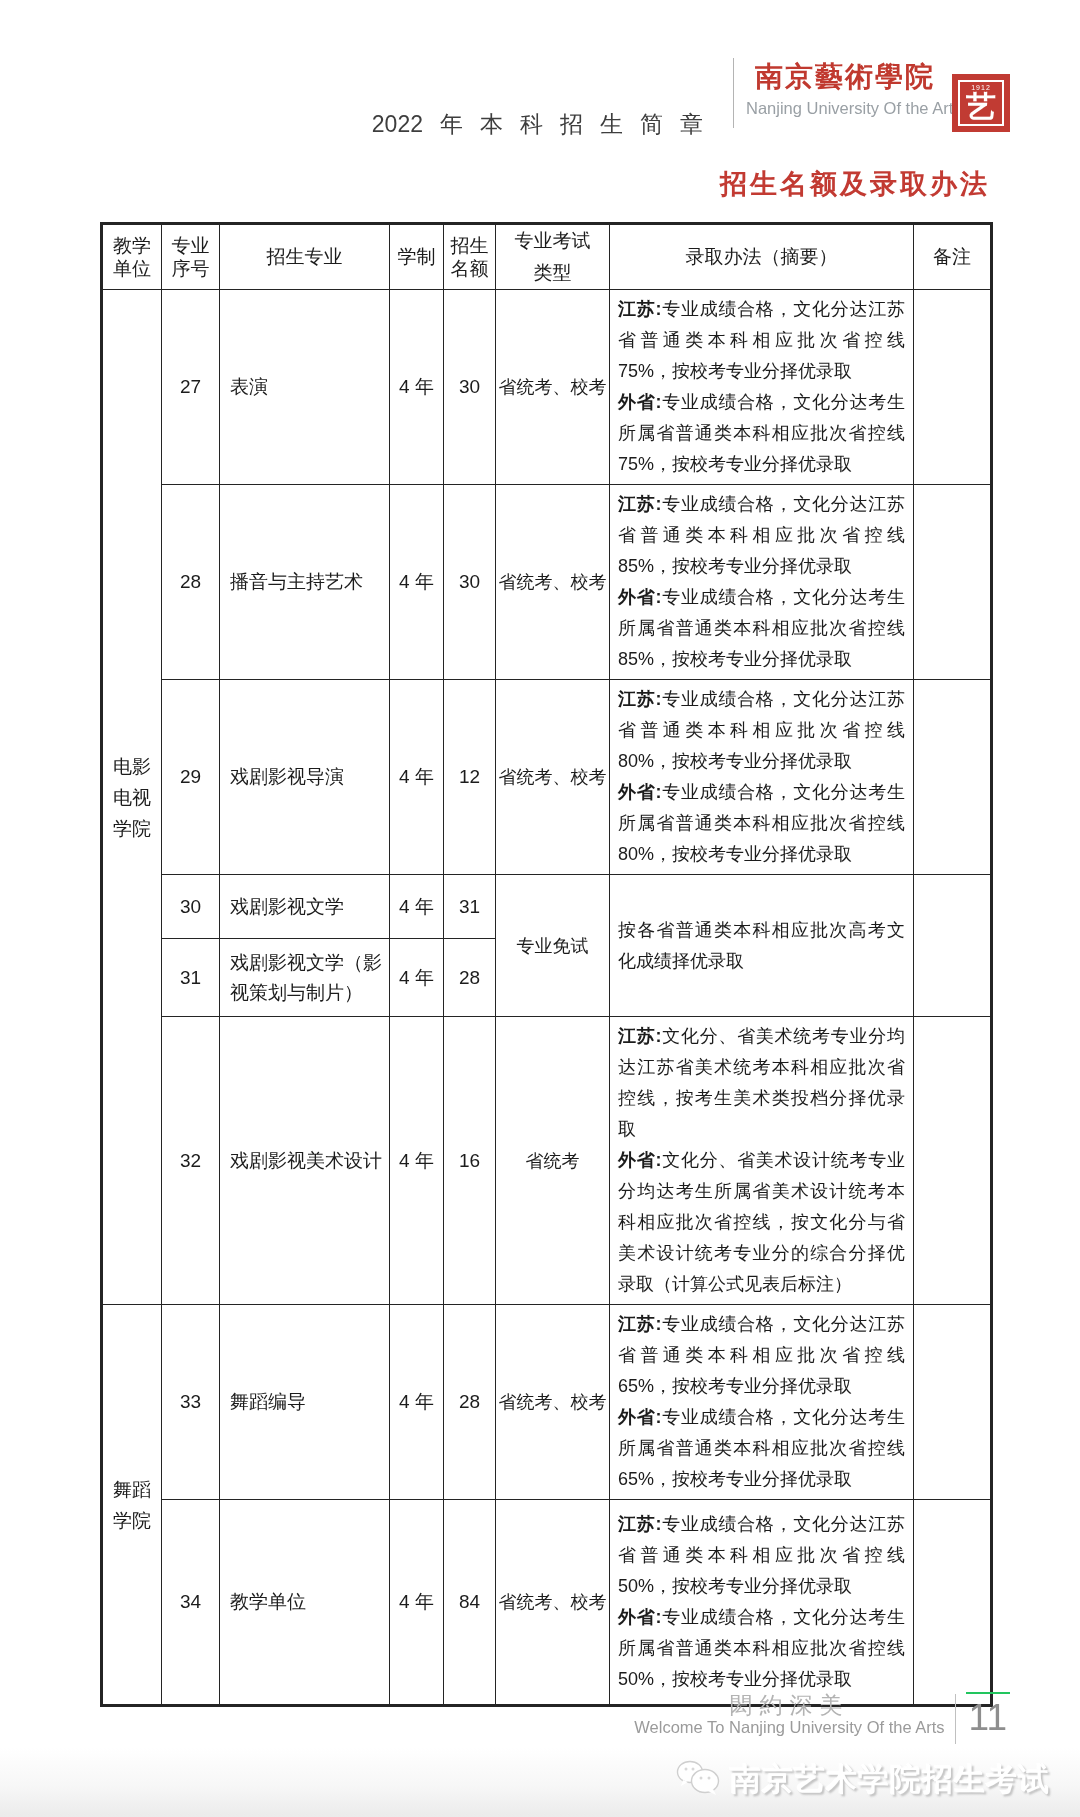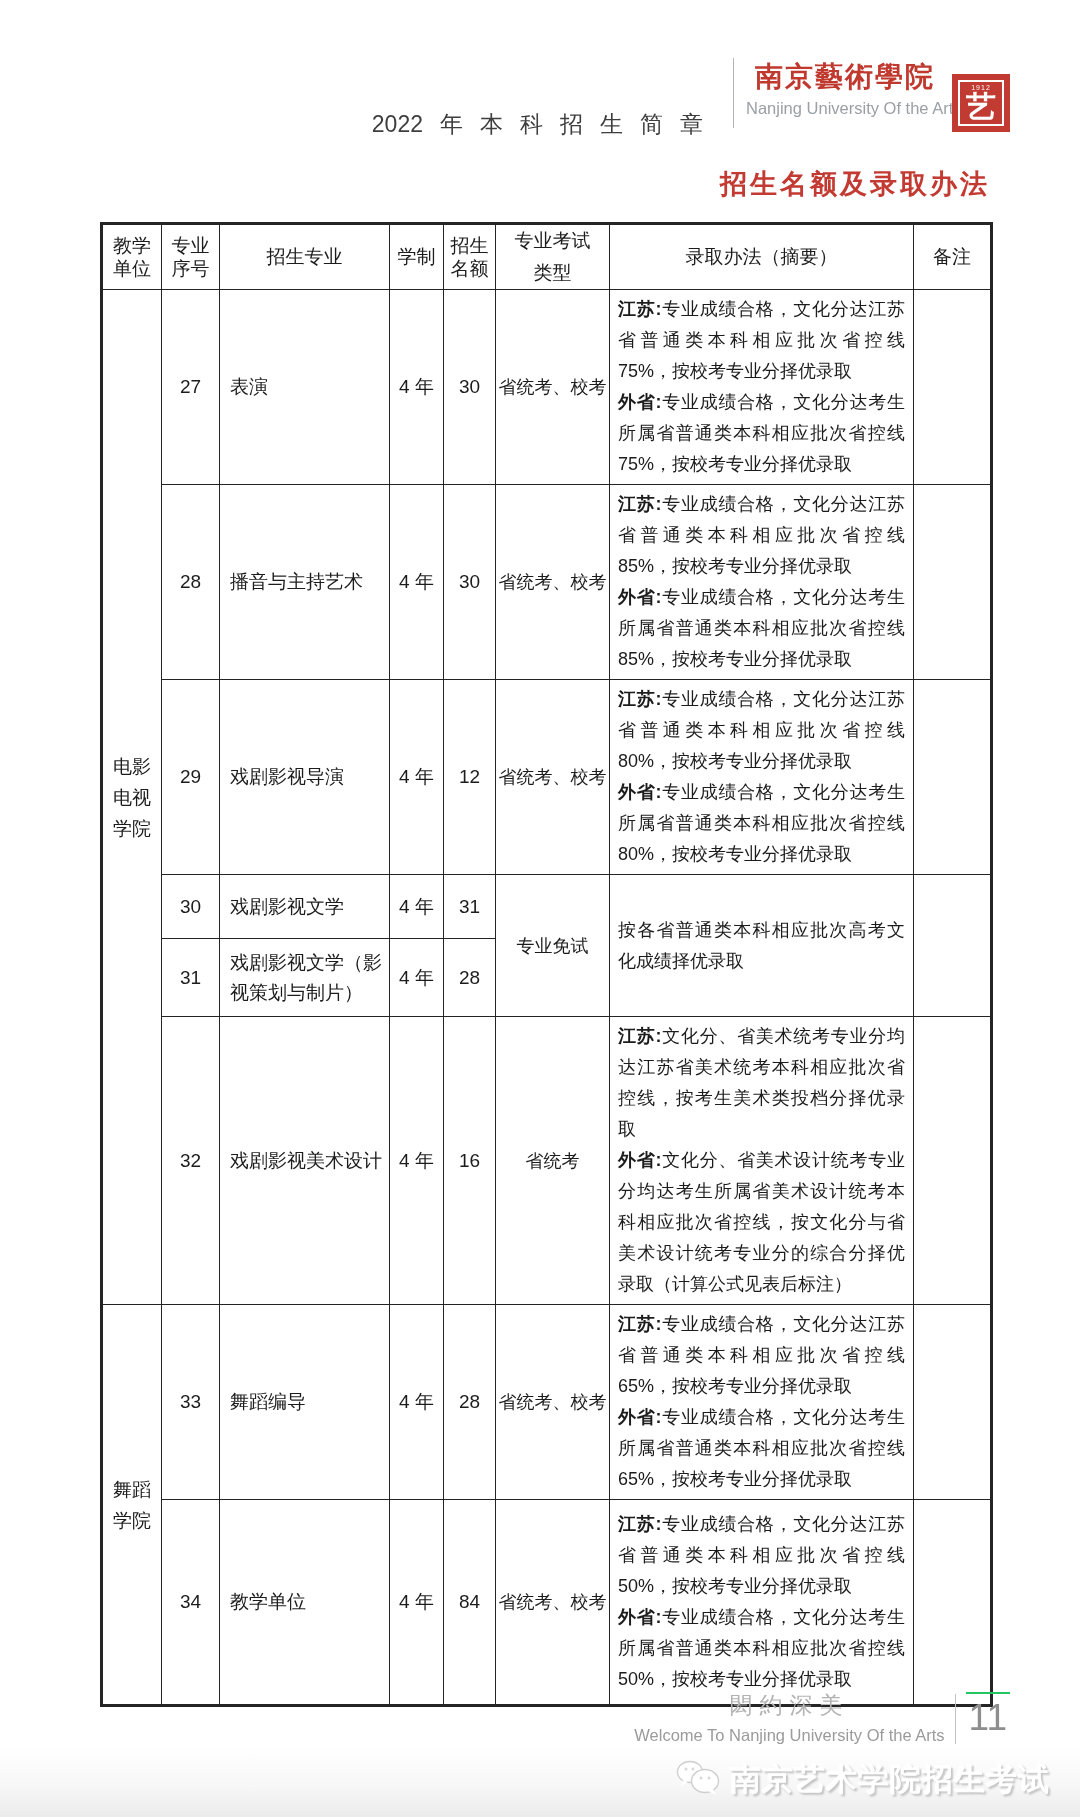--- a/index.html
+++ b/index.html
@@ -38,21 +38,21 @@
   td.major{text-align:left;padding:2px 4px 2px 10px;line-height:30px;}
   td.exam{font-size:18px;padding:0 1px;}
   td.policy{text-align:justify;padding:4px 8px;font-size:18px;line-height:31px;}
   td.policy p{margin:0;}
   td.policy b{}
   
   .footer-right{position:absolute;top:1692px;right:70px;display:flex;align-items:flex-start;gap:10px;}
   .fr-texts{text-align:center;}
   .motto{font-family:"DejaVu Serif", serif;color:#b3b3b3;font-size:23px;
     letter-spacing:7px;line-height:26px;white-space:nowrap;}
-  .welcome{color:#9b9b9b;font-size:16.5px;margin-top:8px;white-space:nowrap;}
+  .welcome{color:#9b9b9b;font-size:16.5px;margin-top:0;white-space:nowrap;}
   .fr-divider{width:1px;height:50px;background:#c0c0c0;margin-top:2px;}
   .page-num{border-top:2px solid #22c55e;color:#8e8e8e;font-size:37px;
     line-height:44px;padding:2px 3px 0 3px;font-weight:300;}
   .banner{position:absolute;left:0;bottom:0;width:1080px;height:69px;
     background:linear-gradient(180deg,#ffffff 0%,#f7f7f7 55%,#ebebeb 100%);}
   .banner-inner{position:absolute;right:30px;top:10px;display:flex;align-items:center;gap:9px;}
   .banner-text{font-size:31px;font-weight:bold;color:#ffffff;letter-spacing:1px;white-space:nowrap;
     text-shadow:2px 2px 2px #c3c3c3, -1px -1px 0 #ffffff, 0 0 1px #d9d9d9;}
 </style>
 </head>

